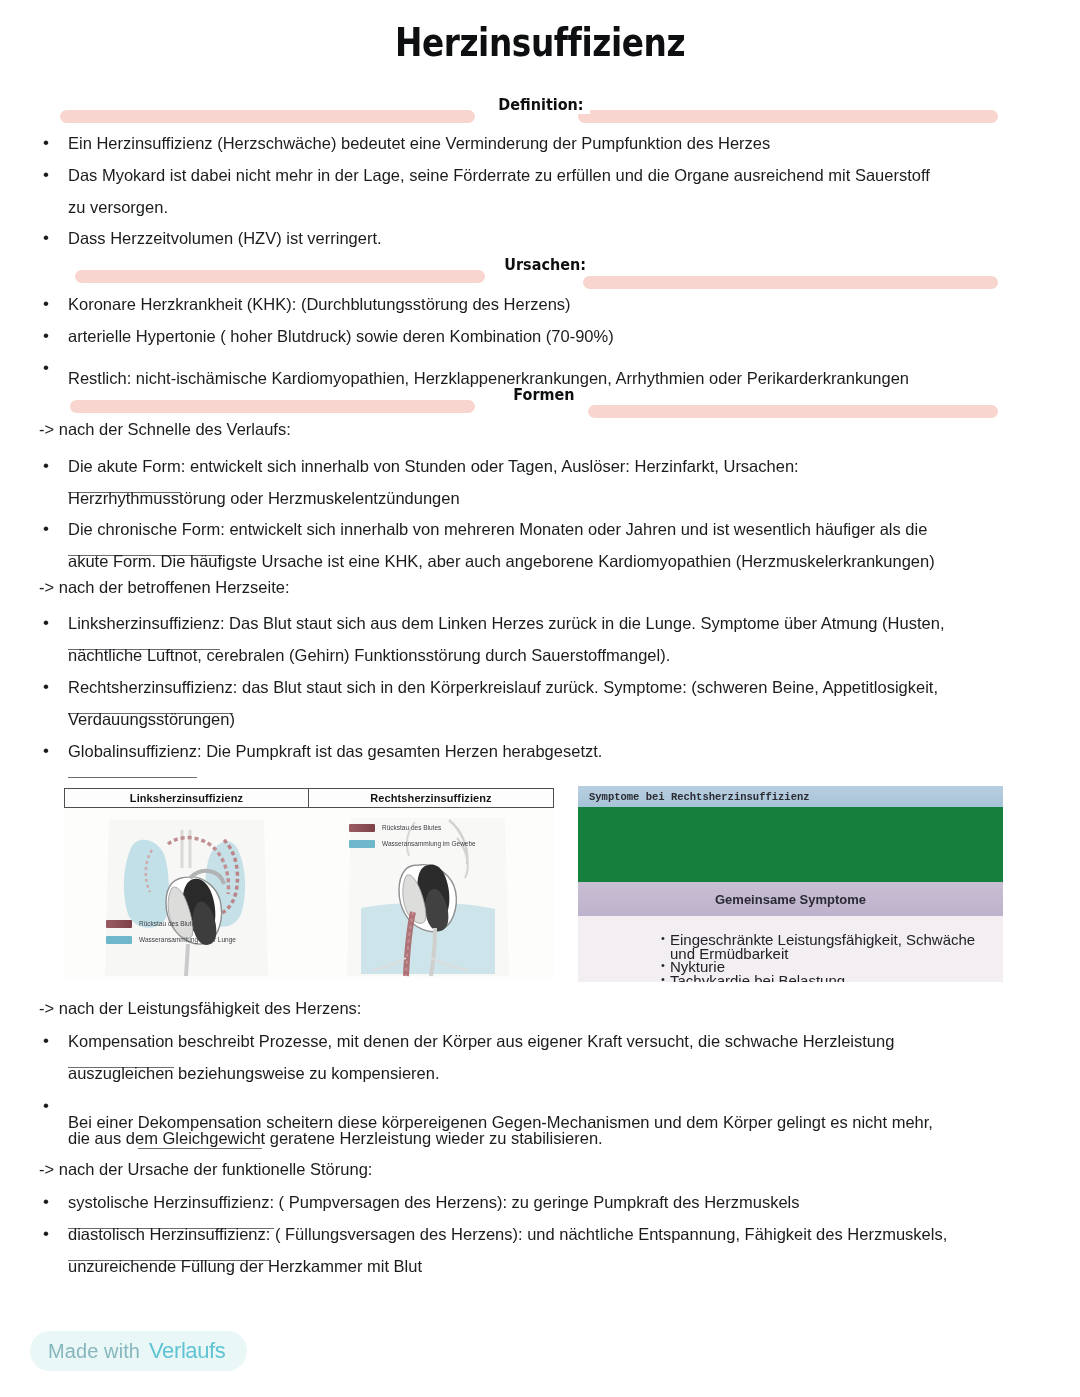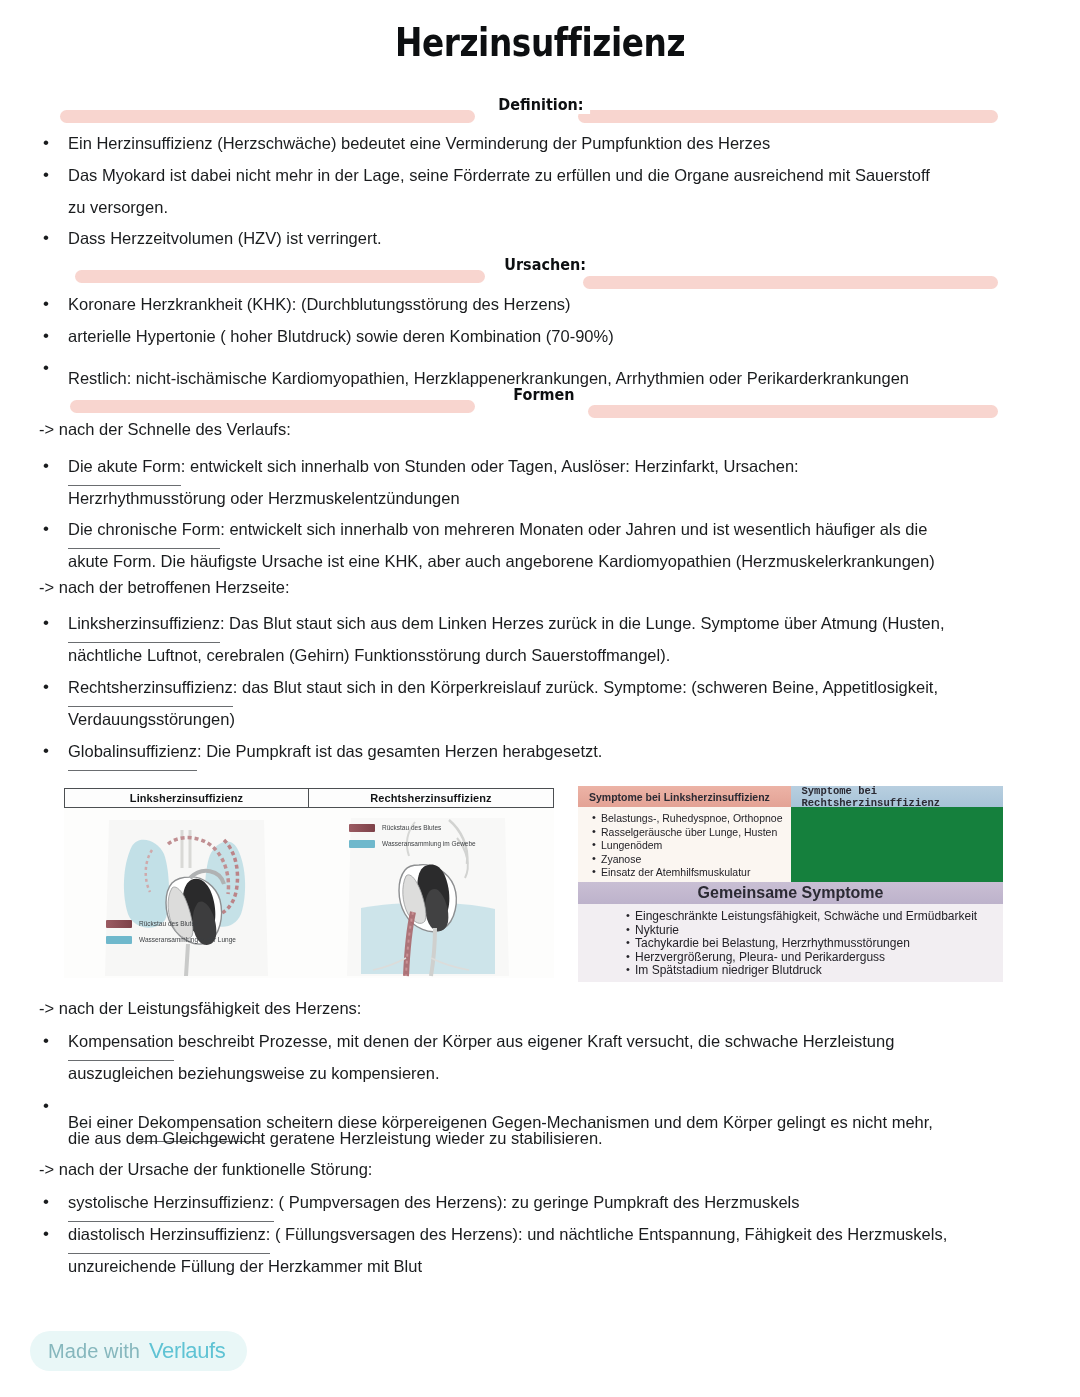--- a/index.html
+++ b/index.html
@@ -84,21 +84,21 @@
     font-size: 16.5px;
     line-height: 20px;
     color: #1a1c1e;
     white-space: nowrap;
   }
   .txt { position: absolute; left: 68px; }
   .txt.cont { left: 68px; }
   u.term {
     text-decoration: none;
     border-bottom: 1px solid #6a6d70;
-    padding-bottom: 10px;
+    padding-bottom: 17px;
   }
 
   
   .heart-figure {
     position: absolute;
     left: 64px;
     top: 788px;
     width: 490px;
     height: 190px;
     background: #fdfdfd;
@@ -180,40 +180,40 @@
   }
   .st-list li { position: relative; padding-left: 9px; }
   .st-list li::before {
     content: "\2022";
     position: absolute;
     left: 0;
     top: -1px;
     font-size: 11px;
   }
   .st-common-head {
-    height: 22px;
+    height: 34px;
     display: flex;
     align-items: center;
     justify-content: center;
     background: linear-gradient(180deg,#c9bfd4,#bdb2cb);
-    font-size: 16px;
+    font-size: 13px;
     font-weight: bold;
     color: #2b2a33;
   }
   .st-common-body {
     background: #f2eef2;
     height: 78px;
     padding-top: 6px;
     box-sizing: border-box;
   }
   .st-common-body ul {
-    margin: 0;
-    padding: 0 0 0 48px;
+    margin: 11px;
+    padding: 0 0 0 72px;
     list-style: none;
-    font-size: 12px;
+    font-size: 15px;
     line-height: 13.5px;
     color: #232228;
   }
   .st-common-body li { position: relative; padding-left: 9px; }
   .st-common-body li::before {
     content: "\2022";
     position: absolute;
     left: 0;
     top: -1px;
     font-size: 11px;
@@ -387,30 +387,20 @@
           <span>Wasseransammlung im Gewebe</span>
         </div>
       </div>
     </div>
 
   </div>
 </div>
 
 <div class="symptom-table">
   <div class="st-cols">
-    <div class="st-col left">
-      <div class="st-head left">Symptome bei Linksherzinsuffizienz</div>
-      <ul class="st-list">
-        <li>Belastungs-, Ruhedyspnoe, Orthopnoe</li>
-        <li>Rasselgeräusche über Lunge, Husten</li>
-        <li>Lungenödem</li>
-        <li>Zyanose</li>
-        <li>Einsatz der Atemhilfsmuskulatur</li>
-      </ul>
-    </div>
     <div class="st-col right">
       <div class="st-head right">Symptome bei Rechtsherzinsuffizienz</div>
     </div>
   </div>
   <div class="st-common-head">Gemeinsame Symptome</div>
   <div class="st-common-body">
     <ul>
       <li>Eingeschränkte Leistungsfähigkeit, Schwäche und Ermüdbarkeit</li>
       <li>Nykturie</li>
       <li>Tachykardie bei Belastung, Herzrhythmusstörungen</li>

